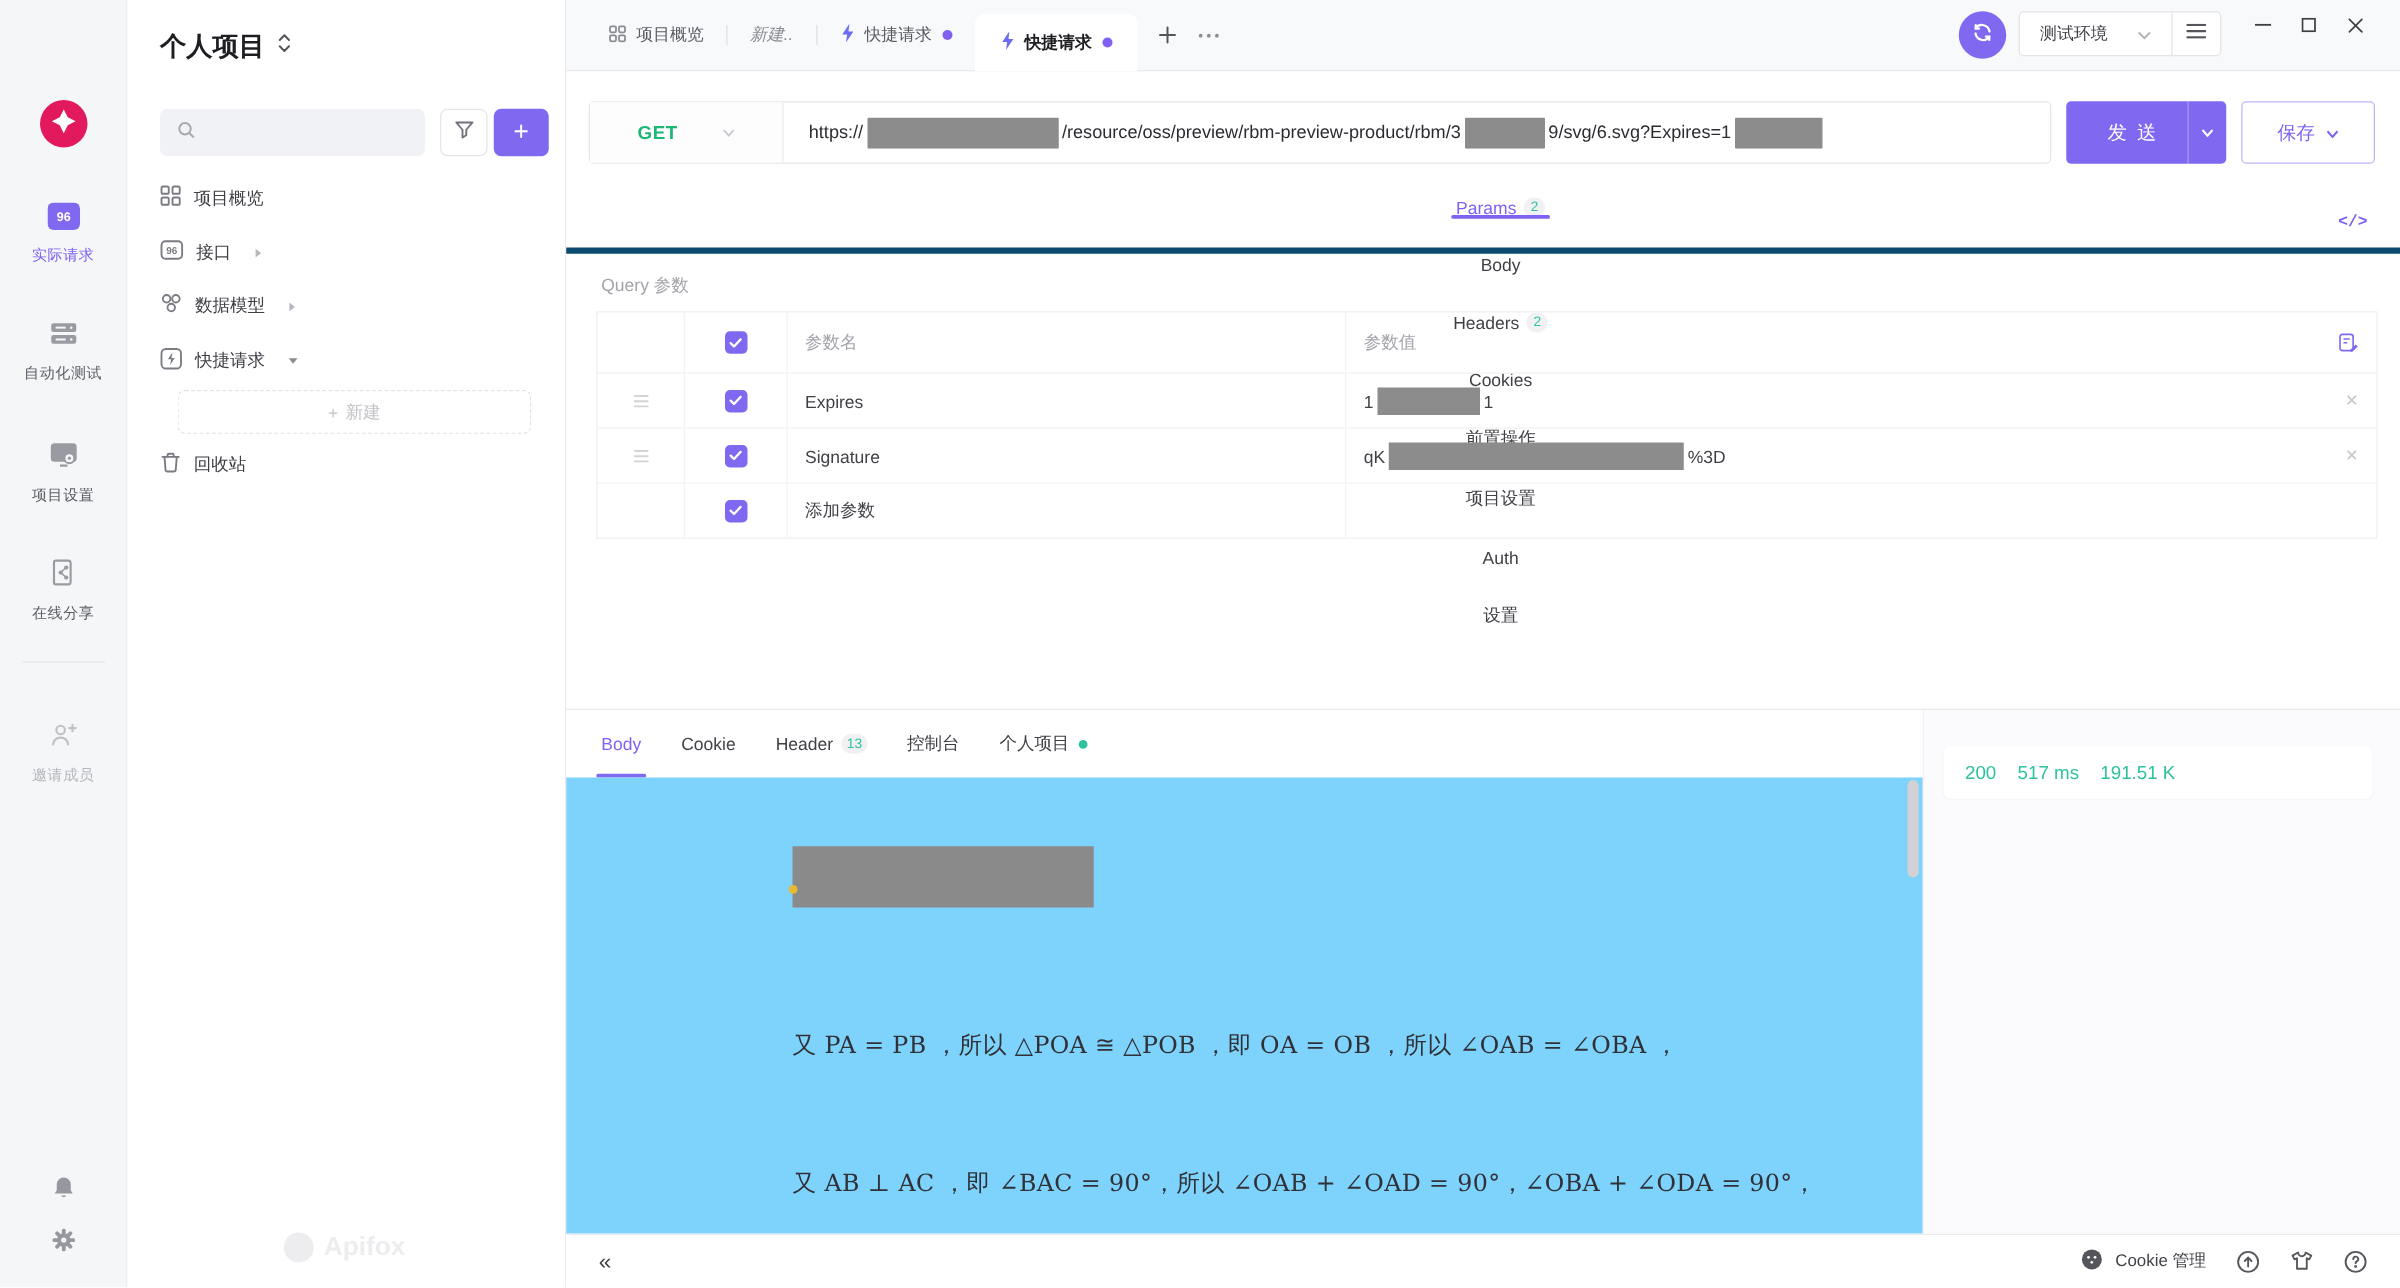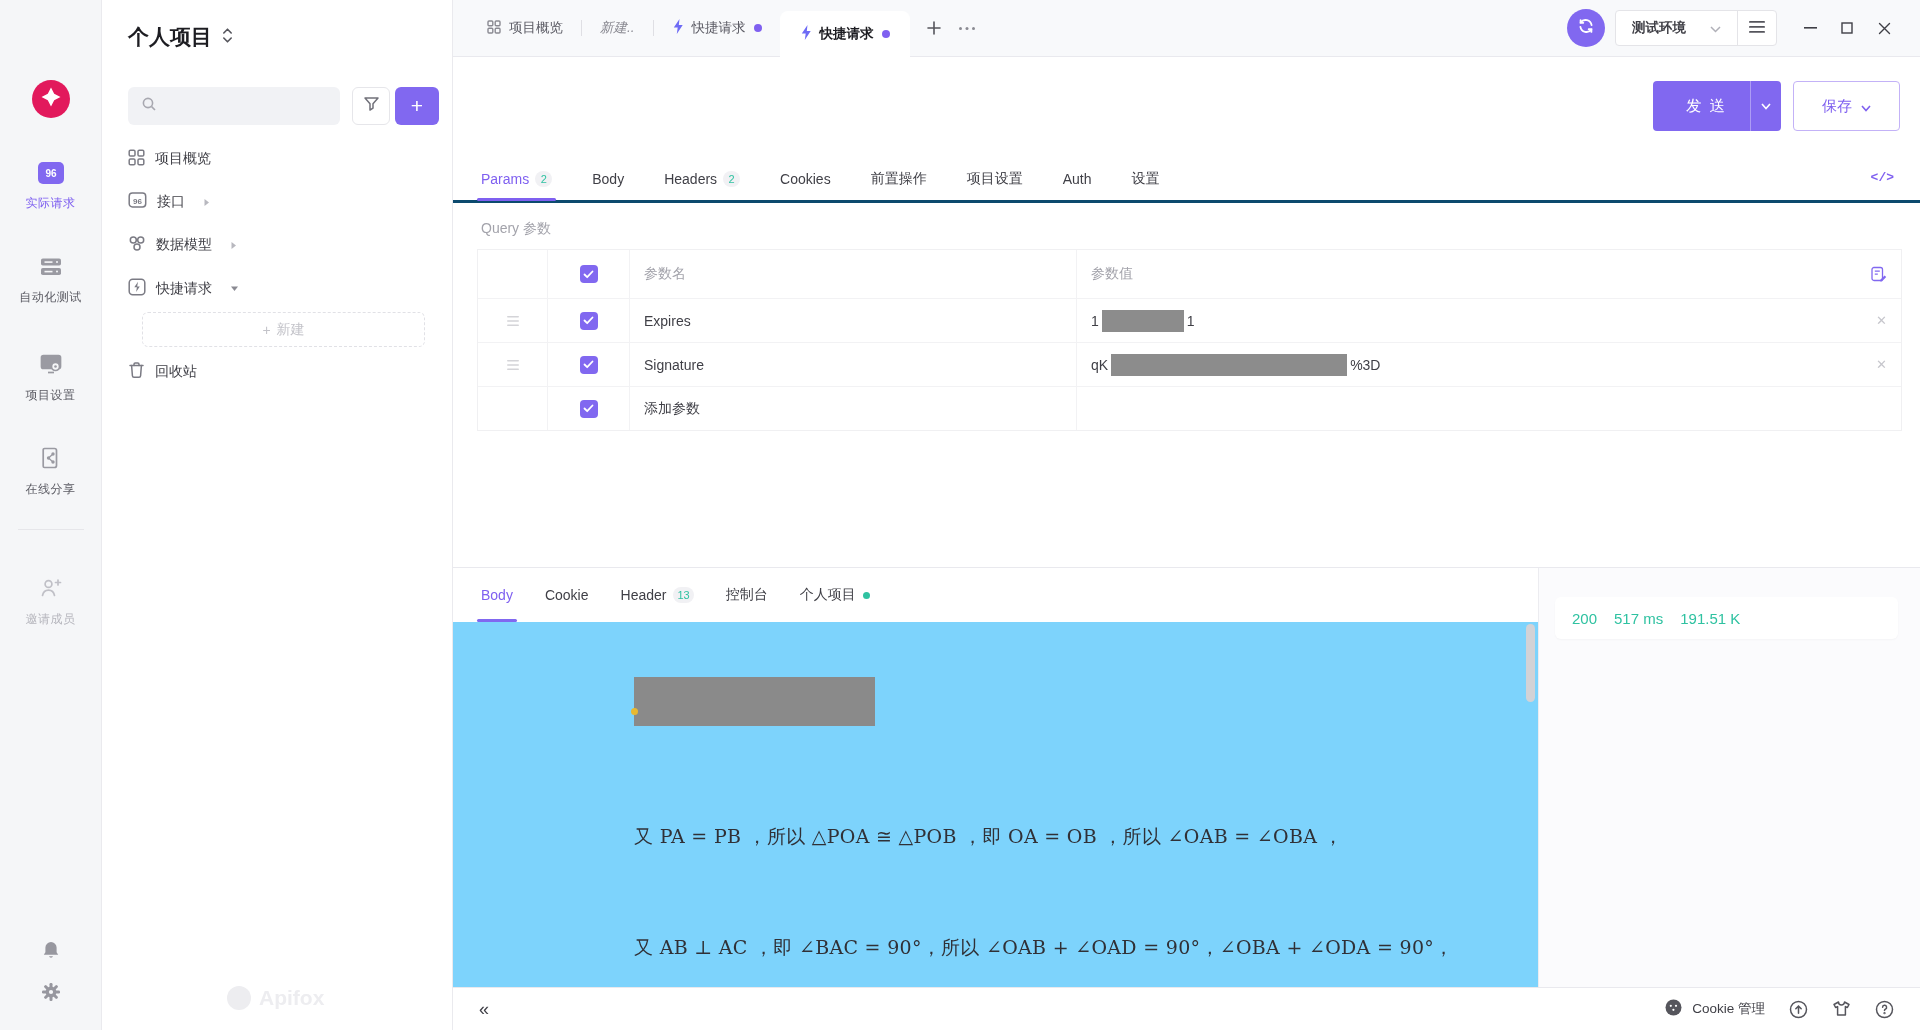--- a/index.html
+++ b/index.html
@@ -37,21 +37,21 @@
   
   .tabstrip { position:absolute; top:0; left:0; right:0; height:57px; background:#f8f9fb; border-bottom:1px solid #e9e9ee; display:flex; align-items:center; }
   .ttabs { display:flex; align-items:center; height:100%; margin-left:16px; }
   .ttab { height:100%; display:flex; align-items:center; gap:8px; padding:0 18px; font-size:13.5px; color:#5a5a63; cursor:pointer; white-space:nowrap; }
   .ttab.italic .ttab-label { font-style:italic; color:#8a8a92; }
   .ttab.active { position:relative; z-index:2; align-self:flex-end; height:46px; margin-bottom:-1px; background:#fff; border-radius:8px 8px 0 0; color:#1c1c21; font-weight:700; padding:0 20px; }
   .tsep { width:1px; height:16px; background:#dfdfe4; }
   .dot-purple { width:8px; height:8px; border-radius:50%; background:#7F60F0; }
   .dot-green { width:7px; height:7px; border-radius:50%; background:#2FC2A1; }
   .ticon-btn { margin-left:16px; color:#55555c; font-size:17px; cursor:pointer; display:flex; align-items:center; }
-  .strip-right { margin-left:auto; display:flex; align-items:center; margin-right:25px;font-weight:bold; }
+  .strip-right { margin-left:auto; display:flex; align-items:flex-start; margin-right:25px; }
   .syncbtn { width:38px; height:38px; border-radius:50%; background:#8168F0; display:flex; align-items:center; justify-content:center; cursor:pointer; }
   .envgroup { margin-left:10px; height:36px; background:#fff; border:1px solid #e4e4e8; border-radius:4px; display:flex; align-items:center; }
   .envsel { display:flex; align-items:center; gap:24px; padding:0 16px; font-size:13.5px; color:#3f3f46; cursor:pointer; }
   .envdiv { width:1px; height:35px; background:#e4e4e8; }
   .hambtn { width:38px; height:100%; display:flex; align-items:center; justify-content:center; cursor:pointer; }
   .winctl { display:flex; align-items:center; gap:15px; margin-left:22px; }
   .winbtn { width:22px; height:22px; display:flex; align-items:center; justify-content:center; cursor:pointer; color:#3f3f46; }
 
   
   .urlbox { position:absolute; left:18px; top:81px; width:1170px; height:50px; border:1px solid #e6e6ea; border-radius:4px; background:#fff; display:flex; align-items:center; }
@@ -59,21 +59,21 @@
   .method-label { color:#1CB875; font-size:15px; font-weight:700; letter-spacing:0.5px; }
   .urltext { flex:1; display:flex; align-items:center; padding-left:20px; font-size:14.5px; color:#2b2b31; white-space:nowrap; overflow:hidden; }
   .redact { display:inline-block; height:25px; background:#8c8c8c; margin:0 3px; border-radius:1px; }
   .sendbtn { position:absolute; left:1200px; top:81px; width:128px; height:50px; background:#8168F0; border-radius:4px; display:flex; color:#fff; cursor:pointer; }
   .send-main { flex:1; display:flex; align-items:center; justify-content:center; font-size:15.5px; letter-spacing:8px; padding-left:16px; }
   .send-div { width:1px; background:rgba(255,255,255,0.35); }
   .send-caret { width:30px; display:flex; align-items:center; justify-content:center; }
   .savebtn { position:absolute; left:1340px; top:81px; width:107px; height:50px; background:#fff; border:1px solid #c3b2f7; border-radius:4px; display:flex; align-items:center; justify-content:center; gap:9px; color:#7F60F0; font-size:15px; cursor:pointer; }
 
   
-  .reqtabs { position:absolute; top:158px; left:0; right:0; height:45px; display:flex; align-items:center; gap:40px; padding-left:28px; border-bottom:3px solid #0c4a6e; }
+  .reqtabs { position:absolute; top:158px; left:0; right:0; height:45px; display:flex; align-items:center; gap:30px; padding-left:28px; border-bottom:5px solid #0c4a6e;flex-direction:column; }
   .rtab { position:relative; height:100%; display:flex; align-items:center; gap:6px; font-size:14px; color:#3f3f46; cursor:pointer; white-space:nowrap; }
   .rtab.active { color:#7F60F0; }
   .rtab.active::after { content:''; position:absolute; left:-4px; right:-4px; bottom:-1px; height:3px; background:#7F60F0; border-radius:2px; }
   .badge { min-width:17px; height:16px; border-radius:8px; background:#f1f1f4; color:#2FC2A1; font-size:11px; display:flex; align-items:center; justify-content:center; padding:0 4px; }
   .codeicon { position:absolute; right:26px; top:170px; font-family:"Liberation Mono",monospace; font-size:13px; font-weight:700; color:#7F60F0; cursor:pointer; }
 
   .querylabel { position:absolute; top:220px; left:28px; font-size:14px; color:#a3a3ab; }
 
   
   .ptable { position:absolute; left:24px; top:249px; width:1425px; border:1px solid #f0f0f2; }
@@ -424,20 +424,38 @@
           </div>
           <div class="winbtn">
             <svg width="13" height="13" viewBox="0 0 13 13" stroke="#3f3f46" stroke-width="1.4" stroke-linecap="round">
                 <path d="M1.5 1.5l10 10M11.5 1.5l-10 10"></path>
               </svg>
           </div>
         </div>
       </div>
     </div>
 
+    <div class="urlbox">
+      <div class="method">
+        <span class="method-label">GET</span>
+        <span>
+          <svg width="10" height="7" viewBox="0 0 10 7" fill="none" stroke="#c6c6cc" stroke-width="1.4">
+              <path d="M1 1l4 4.5L9 1"></path>
+            </svg>
+        </span>
+      </div>
+      <div class="urltext">
+        <span>https://</span>
+          <span class="redact" style="width:153px"></span>
+          <span>/resource/oss/preview/rbm-preview-product/rbm/3</span>
+          <span class="redact" style="width:64px"></span>
+          <span>9/svg/6.svg?Expires=1</span>
+          <span class="redact" style="width:70px"></span>
+      </div>
+    </div>
     <div class="sendbtn">
       <span class="send-main">发送</span>
       <span class="send-div"></span>
       <span class="send-caret">
         <svg width="10" height="7" viewBox="0 0 10 7" fill="none" stroke="#fff" stroke-width="1.6">
             <path d="M1 1l4 4.5L9 1"></path>
           </svg>
       </span>
     </div>
     <div class="savebtn">

